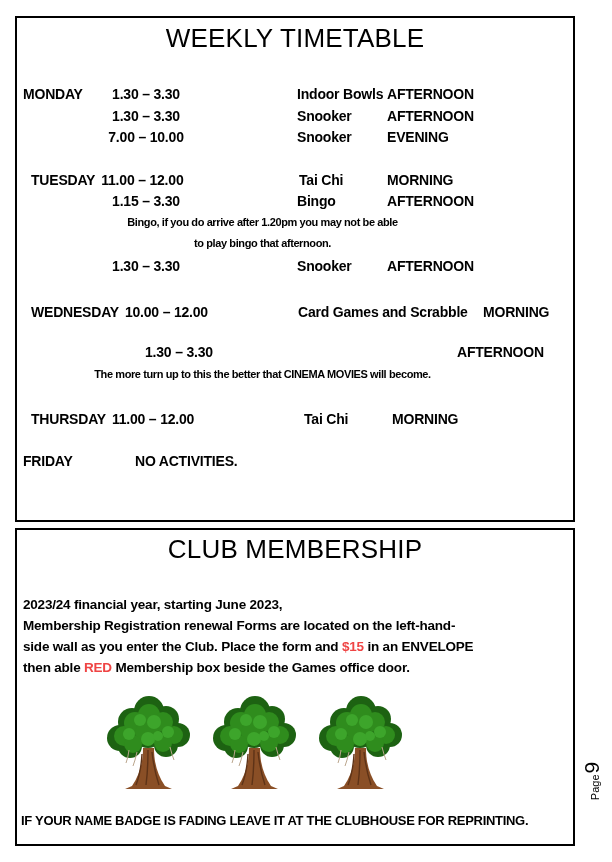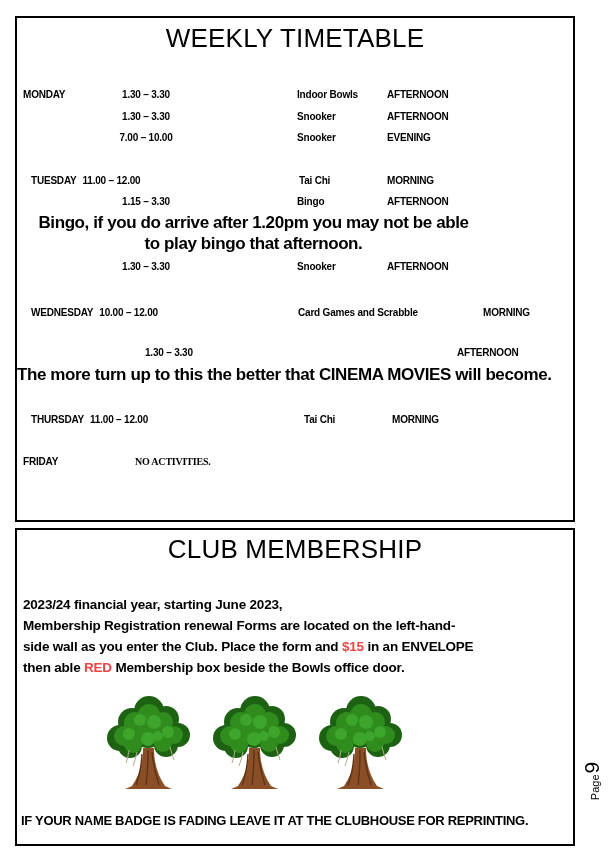--- a/index.html
+++ b/index.html
@@ -8,37 +8,37 @@
     font-family:"Liberation Sans",sans-serif;color:#000;font-weight:700;
   }
   .box{position:absolute;border:2px solid #000;background:#fff;box-sizing:border-box;}
   .box-timetable{left:15px;top:16px;width:560px;height:506px;}
   .box-membership{left:15px;top:528px;width:560px;height:318px;}
   .box-title{
     position:absolute;left:0;top:5px;width:556px;text-align:center;
     font-size:26px;font-weight:400;letter-spacing:.2px;line-height:1.2;
   }
   
-  .trow{position:absolute;left:0;width:556px;height:20px;font-size:10px;letter-spacing:-.2px;line-height:19px;}
+  .trow{position:absolute;left:0;width:556px;height:20px;font-size:14px;letter-spacing:-.2px;line-height:19px;}
   .c-day{position:absolute;left:6px;white-space:nowrap;}
   .c-time{position:absolute;left:69px;width:120px;text-align:center;white-space:nowrap;}
   .c-act{position:absolute;left:248px;white-space:nowrap;margin-left:32px;}
   .c-per{position:absolute;left:370px;white-space:nowrap;}
   .flow{padding-left:14px;}
   .flow .c-day{position:static;}
   .flow .c-time{position:static;width:auto;text-align:left;margin-left:6px;}
   .r-tue .c-act{left:250px;}
   .r-wed .c-act{left:249px;}  .r-wed .c-per{left:466px;}
   .r-cin .c-time{left:128px;width:auto;text-align:left;}
   .r-cin .c-act{left:258px;}  .r-cin .c-per{left:440px;}
   .r-thu .c-act{left:255px;}  .r-thu .c-per{left:375px;}
-  .r-fri .c-act{left:86px;font-family:Liberation Serif, serif;}
+  .r-fri .c-act{left:86px;}
   .note{
-    position:absolute;left:0;width:473px;text-align:center;
-    font-size:17px;letter-spacing:-.4px;line-height:19px;white-space:nowrap;
+    position:absolute;left:9px;width:473px;text-align:center;
+    font-size:11px;letter-spacing:-.4px;line-height:19px;white-space:nowrap;
   }
   
   .para{
     position:absolute;left:6px;top:64px;width:546px;
     font-size:13.5px;letter-spacing:-.2px;line-height:21px;
   }
   .red{color:#ef4444;}
   .trees{
     position:absolute;left:0;top:160px;width:473px;height:104px;
     display:flex;justify-content:center;align-items:flex-end;gap:14px;
@@ -125,21 +125,21 @@
     </div>
   </div>
 
   <div class="box box-membership">
     <div class="box-title" style="top:4px">CLUB MEMBERSHIP</div>
 
     <div class="para">
       <div><span>2023/24 financial year, starting June 2023,</span></div>
       <div><span>Membership Registration renewal Forms are located on the left-hand-</span></div>
       <div><span>side wall as you enter the Club. Place the form and </span><span class="red">$15</span><span> in an ENVELOPE</span></div>
-      <div><span>then able </span><span class="red">RED</span><span> Membership box beside the Bowls office door.</span></div>
+      <div><span>then able </span><span class="red">RED</span><span> Membership box beside the Games office door.</span></div>
     </div>
 
     <div class="trees">
 
       <svg width="92" height="102" viewBox="0 0 92 102">
         <g fill="#1d6212">
           <circle cx="18" cy="46" r="13"></circle>
             <circle cx="30" cy="30" r="14"></circle>
             <circle cx="47" cy="19" r="15"></circle>
           <circle cx="64" cy="27" r="13"></circle>

